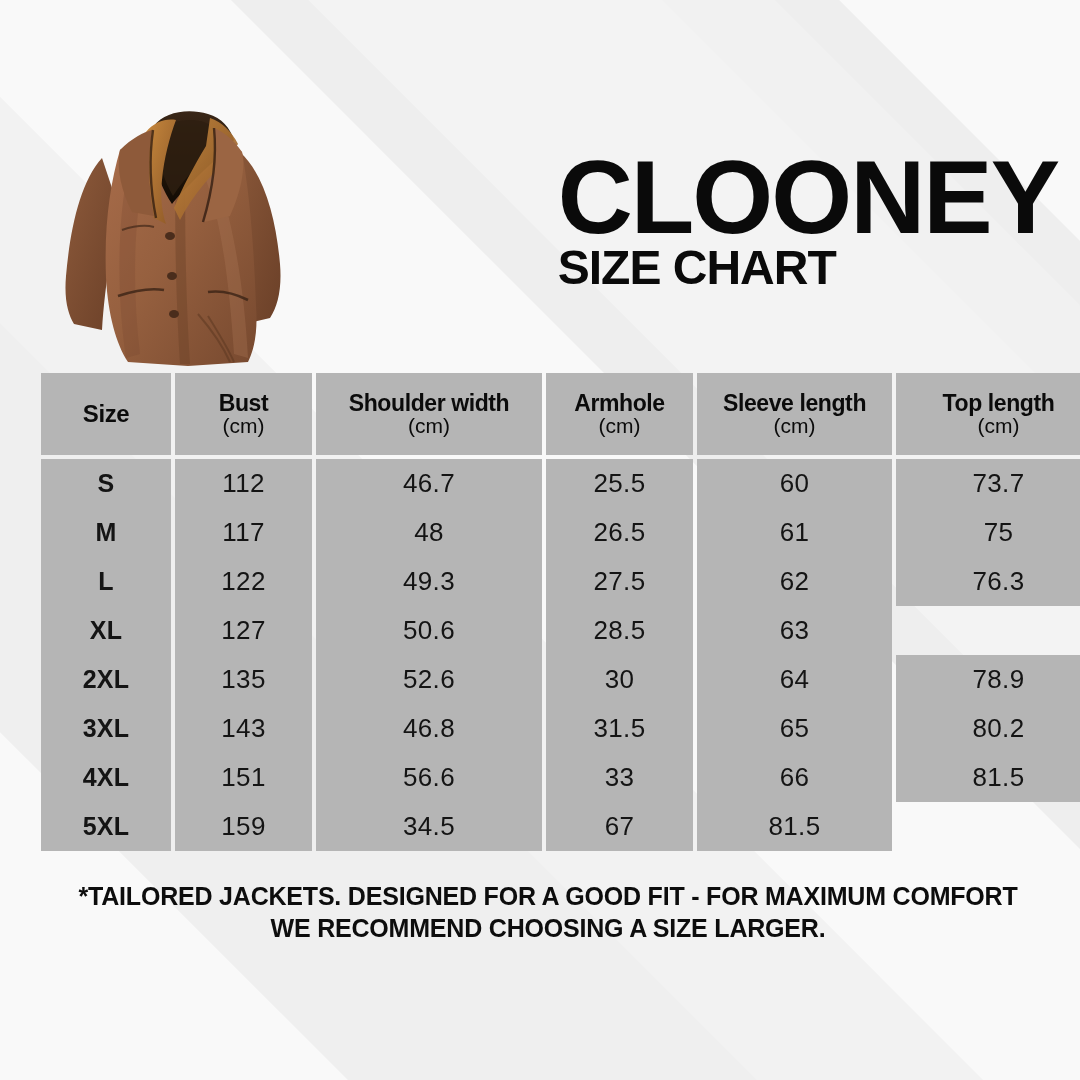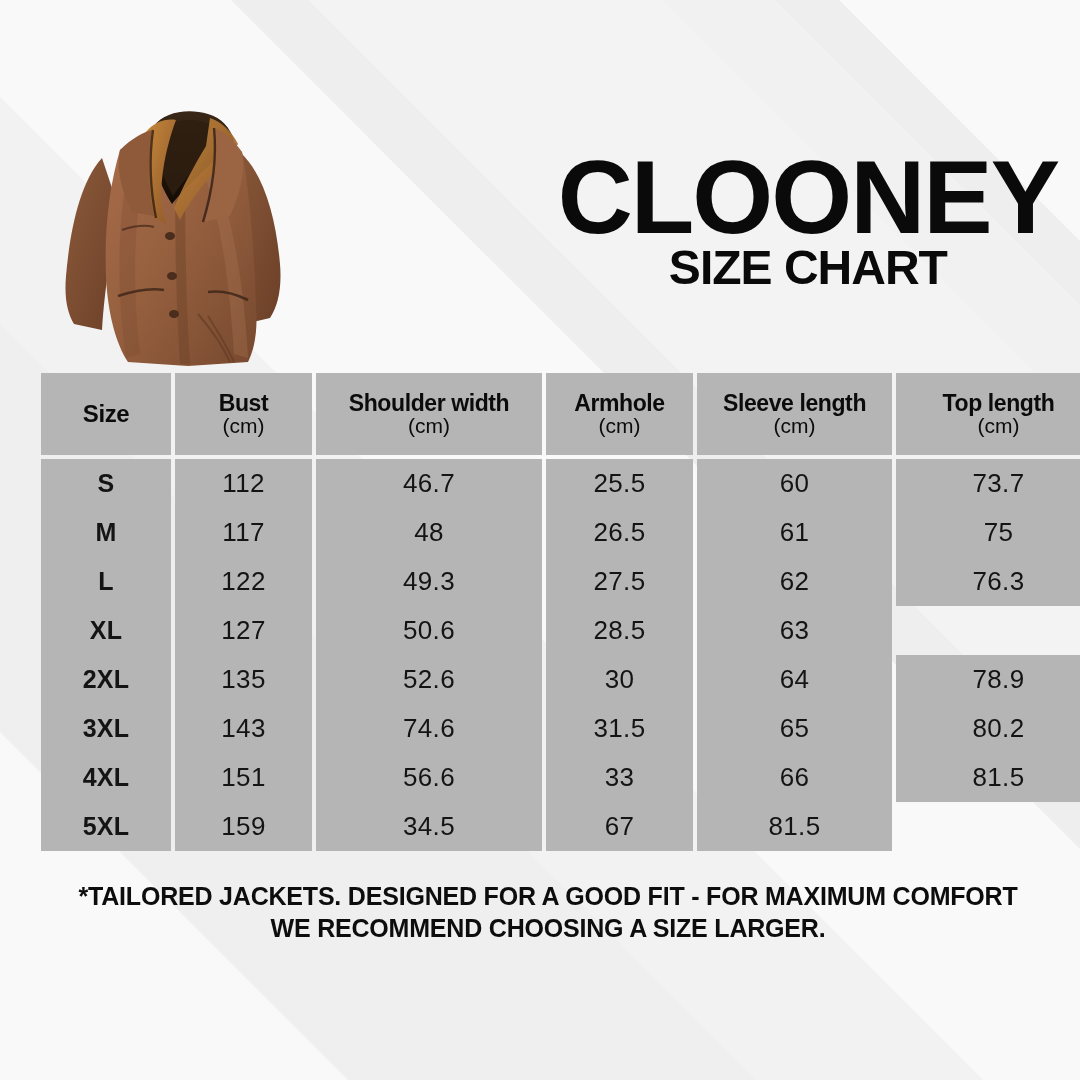--- a/index.html
+++ b/index.html
@@ -39,21 +39,21 @@
   #jacket-wrap {
     position:absolute; left:58px; top:100px;
     width:256px; height:272px;
   }
   #jacket-wrap svg { width:100%; height:100%; display:block; }
 
   
   #title-block {
     position:absolute;
     right:22px; top:150px;
-    text-align:center;
+    text-align:left;
     line-height:0.92;
   }
   #brand-title {
     font-size:104px;
     font-weight:bold;
     letter-spacing:-2px;
     color:#0a0a0a;
     display:block;
     font-stretch:condensed;
   }
@@ -314,21 +314,21 @@
           <div class="bcell size-label">2XL</div>
           <div class="bcell">135</div>
           <div class="bcell">52.6</div>
           <div class="bcell">30</div>
           <div class="bcell">64</div>
           <div class="bcell">78.9</div>
         </div>
         <div class="brow">
           <div class="bcell size-label">3XL</div>
           <div class="bcell">143</div>
-          <div class="bcell">74.6</div>
+          <div class="bcell">46.8</div>
           <div class="bcell">31.5</div>
           <div class="bcell">65</div>
           <div class="bcell">80.2</div>
         </div>
         <div class="brow">
           <div class="bcell size-label">4XL</div>
           <div class="bcell">151</div>
           <div class="bcell">56.6</div>
           <div class="bcell">33</div>
           <div class="bcell">66</div>

